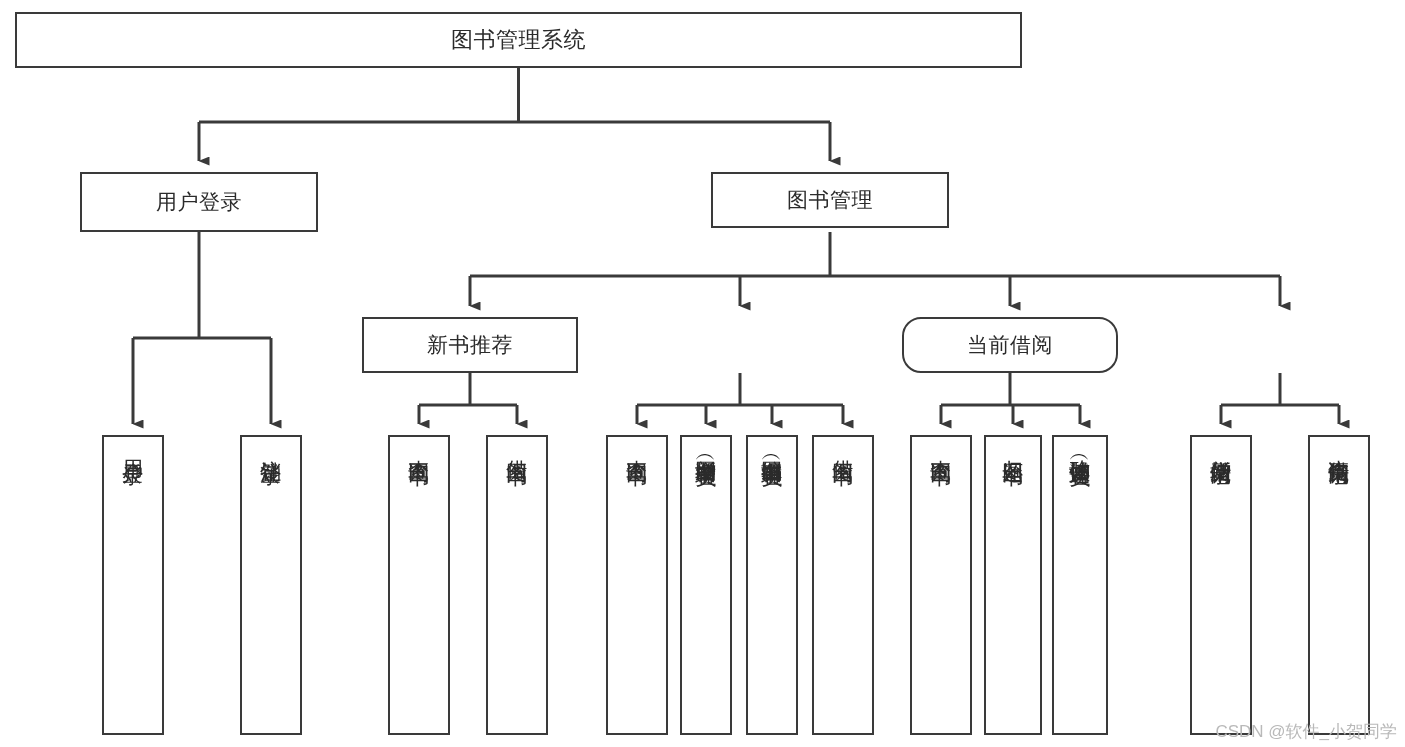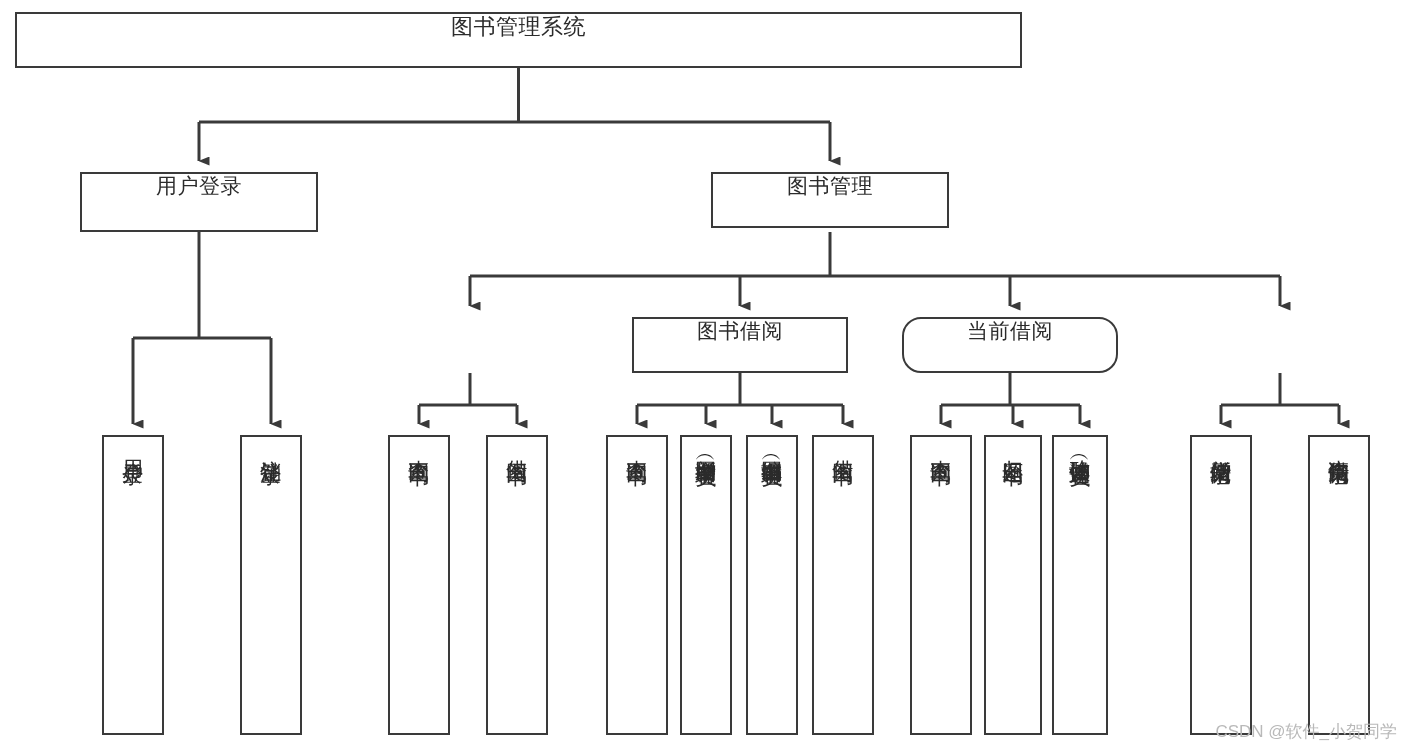--- a/index.html
+++ b/index.html
@@ -23,20 +23,21 @@
     top: 0;
     width: 1405px;
     height: 747px;
   }
   .node {
     position: absolute;
     box-sizing: border-box;
     background: #ffffff;
     border: 2px solid #3a3a3a;
     display: flex;
+    align-items: center;
     justify-content: center;
     color: #2b2b2b;
   }
   .node-label {
     display: block;
     text-align: center;
     line-height: 1.18;
     letter-spacing: 0.5px;
   }
   .node.horizontal .node-label {
@@ -126,24 +127,24 @@
   </div>
 
   <div class="node horizontal" style="left:80px; top:172px; width:238px; height:60px;">
     <span class="node-label">用户登录</span>
   </div>
 
   <div class="node horizontal" style="left:711px; top:172px; width:238px; height:56px;">
     <span class="node-label">图书管理</span>
   </div>
 
-
-  <div class="node horizontal" style="left:632px; top:317px; width:216px; height:56px;">
-    <span class="node-label">图书借阅</span>
-  </div>
+  <div class="node horizontal" style="left:362px; top:317px; width:216px; height:56px;">
+    <span class="node-label">新书推荐</span>
+  </div>
+
 
   <div class="node horizontal" style="left:902px; top:317px; width:216px; height:56px;border-radius:19px;">
     <span class="node-label">当前借阅</span>
   </div>
 
 
   <div class="node vertical" style="left:102px; top:435px; width:62px; height:300px;">
     <span class="node-label">用户登录</span>
   </div>
 

